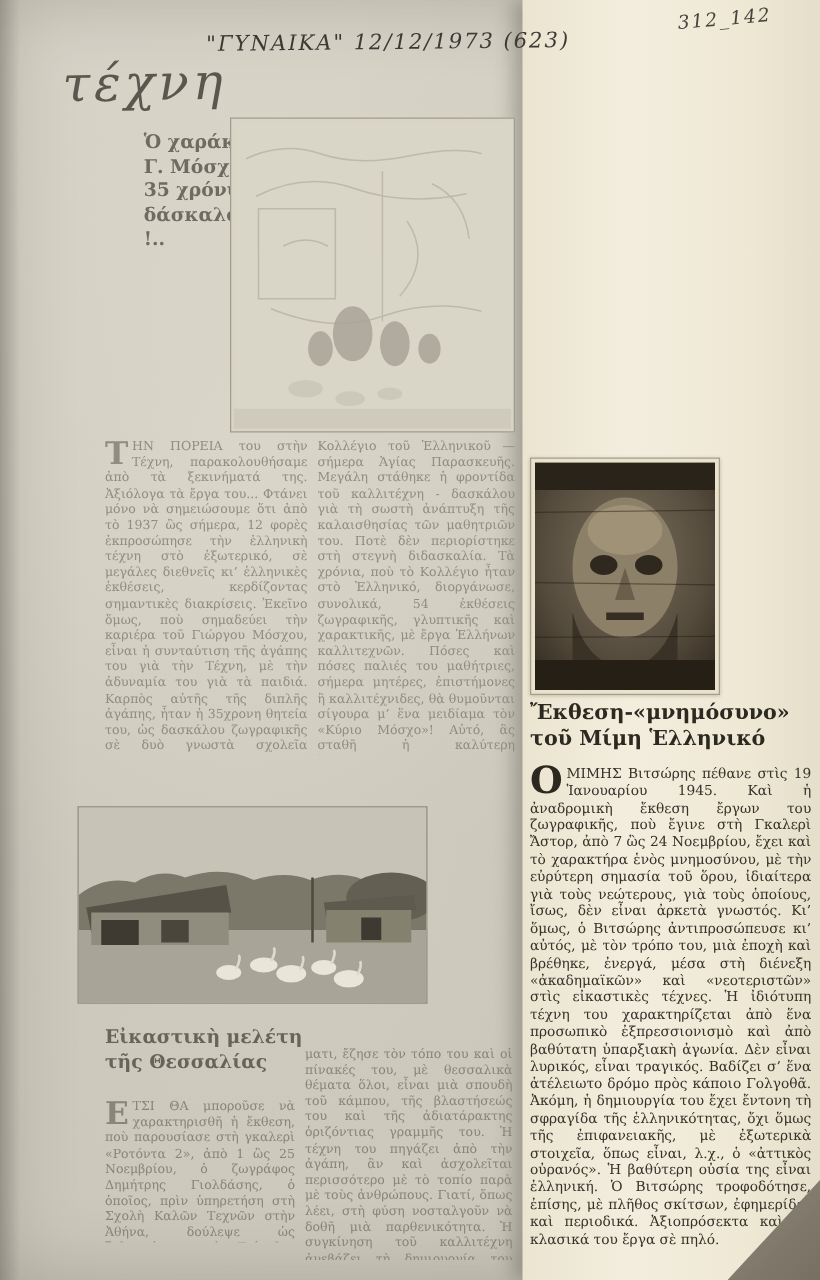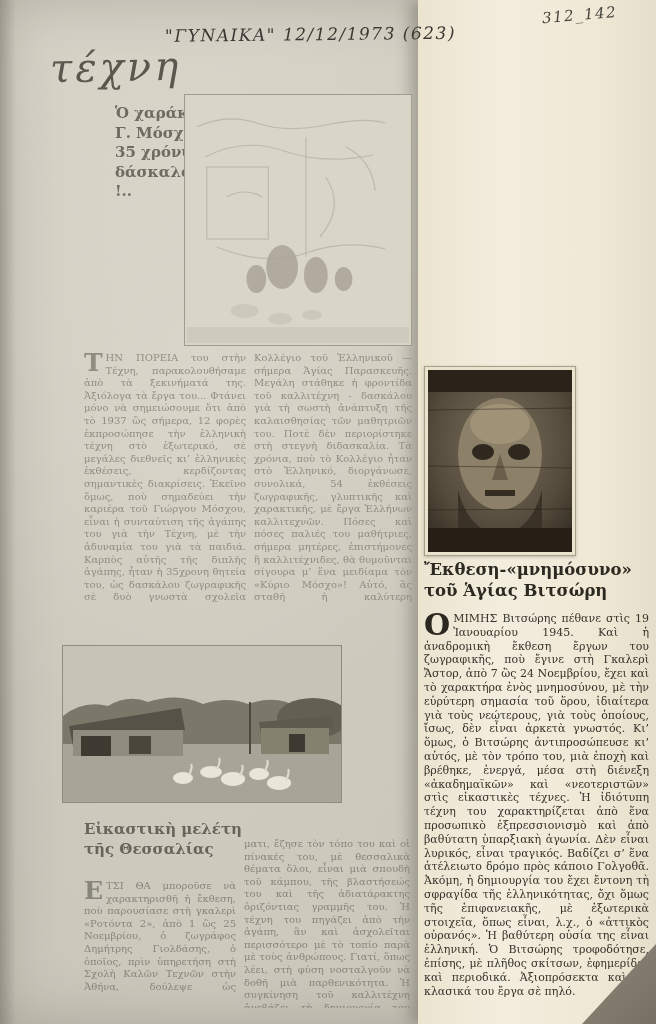--- a/index.html
+++ b/index.html
@@ -190,20 +190,20 @@
       <path d="M30 120 Q40 160 72 166 Q104 160 114 120 L114 182 L30 182 Z" fill="#3a3226"></path>
       <rect y="158" width="144" height="24" fill="#251f16"></rect>
       <g stroke="#1f1912" stroke-width="1" opacity=".45">
         <line x1="0" y1="40" x2="144" y2="38"></line>
         <line x1="0" y1="96" x2="144" y2="98"></line>
         <line x1="0" y1="140" x2="144" y2="139"></line>
       </g>
     </svg>
   </div>
 
-  <div class="headline headline-vitsoris">Ἔκθεση-«μνημόσυνο» τοῦ Ἁγίας Βιτσώρη</div>
+  <div class="headline headline-vitsoris">Ἔκθεση-«μνημόσυνο» τοῦ Μίμη Ἑλληνικό</div>
 
   <p class="dark-col">
     <span class="dropcap">Ο</span><span>ΜΙΜΗΣ Βιτσώρης πέθανε στὶς 19 Ἰανουαρίου 1945. Καὶ ἡ ἀναδρομικὴ ἔκθεση ἔργων του ζωγραφικῆς, ποὺ ἔγινε στὴ Γκαλερὶ Ἄστορ, ἀπὸ 7 ὣς 24 Νοεμβρίου, ἔχει καὶ τὸ χαρακτήρα ἑνὸς μνημοσύνου, μὲ τὴν εὐρύτερη σημασία τοῦ ὅρου, ἰδιαίτερα γιὰ τοὺς νεώτερους, γιὰ τοὺς ὁποίους, ἴσως, δὲν εἶναι ἀρκετὰ γνωστός. Κι’ ὅμως, ὁ Βιτσώρης ἀντιπροσώπευσε κι’ αὐτός, μὲ τὸν τρόπο του, μιὰ ἐποχὴ καὶ βρέθηκε, ἐνεργά, μέσα στὴ διένεξη «ἀκαδημαϊκῶν» καὶ «νεοτεριστῶν» στὶς εἰκαστικὲς τέχνες. Ἡ ἰδιότυπη τέχνη του χαρακτηρίζεται ἀπὸ ἕνα προσωπικὸ ἐξπρεσσιονισμὸ καὶ ἀπὸ βαθύτατη ὑπαρξιακὴ ἀγωνία. Δὲν εἶναι λυρικός, εἶναι τραγικός. Βαδίζει σ’ ἕνα ἀτέλειωτο δρόμο πρὸς κάποιο Γολγοθᾶ. Ἀκόμη, ἡ δημιουργία του ἔχει ἔντονη τὴ σφραγίδα τῆς ἑλληνικότητας, ὄχι ὅμως τῆς ἐπιφανειακῆς, μὲ ἐξωτερικὰ στοιχεῖα, ὅπως εἶναι, λ.χ., ὁ «ἀττικὸς οὐρανός». Ἡ βαθύτερη οὐσία της εἶναι ἑλληνική. Ὁ Βιτσώρης τροφοδότησε, ἐπίσης, μὲ πλῆθος σκίτσων, ἐφημερίδες καὶ περιοδικά. Ἀξιοπρόσεκτα καὶ τὰ κλασικά του ἔργα σὲ πηλό.</span>
   </p>
 
   <div class="corner-fold"></div>
 </div>
 
 </body></html>

